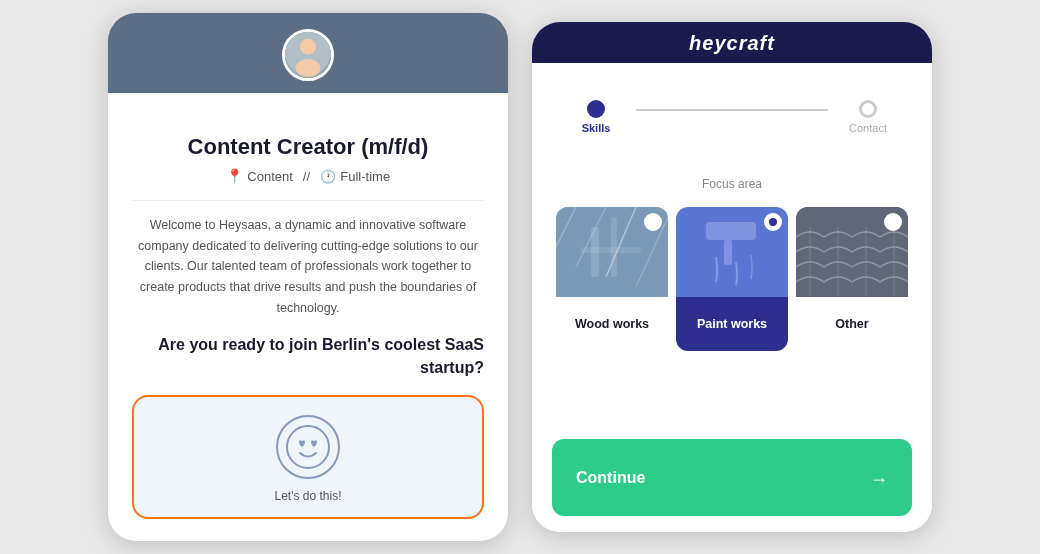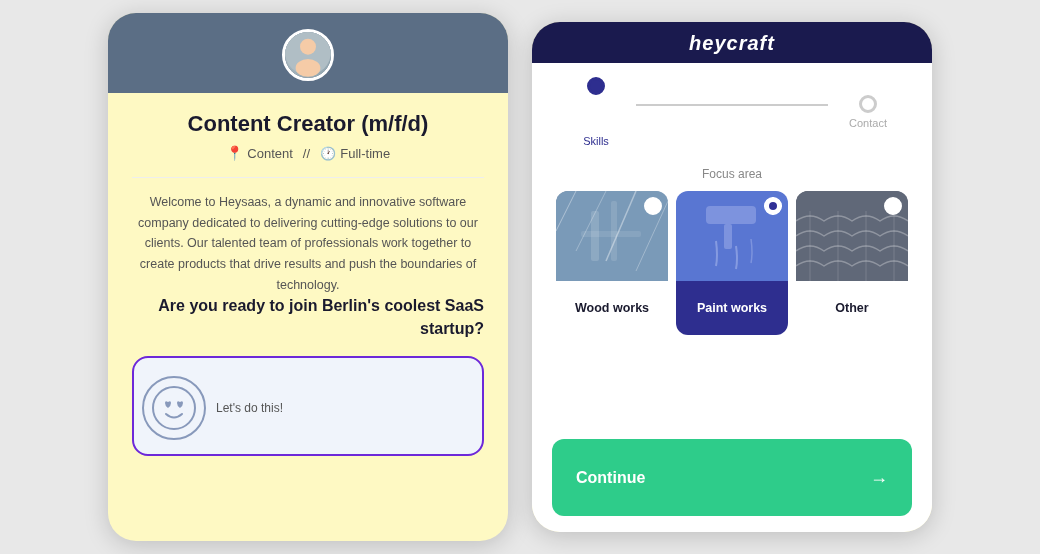--- a/index.html
+++ b/index.html
@@ -10,24 +10,25 @@
       display: flex;
       align-items: center;
       justify-content: center;
       gap: 24px;
       font-family: -apple-system, BlinkMacSystemFont, 'Segoe UI', sans-serif;
       overflow: hidden;
     }
 
     
     .phone {
-      background: #fef9c3;
+      background: #ffffff;
       border-radius: 28px;
       overflow: hidden;
       box-shadow: 0 4px 24px rgba(0,0,0,0.18);
+      gap: 23px;
     }
     .phone-left {
       width: 400px;
       height: 528px;
       display: flex;
       flex-direction: column;
     }
     .phone-right {
       width: 400px;
       height: 510px;
@@ -95,41 +96,42 @@
       width: 100%;
       height: 1px;
       background: #eee;
       margin-bottom: 14px;
     }
     .job-desc {
       font-size: 12.5px;
       color: #555;
       text-align: center;
       line-height: 1.65;
+      margin-bottom: 16px;
     }
     .cta-text {
       font-size: 16px;
       font-weight: 800;
       text-align: right;
       color: #1a1a2e;
       margin-bottom: 16px;
       line-height: 1.4;
     }
     .emoji-row {
       display: flex;
       gap: 12px;
       justify-content: center;
     }
     .emoji-card {
       flex: 1;
-      border: 2px solid #6d28d9;
+      border: 2px solid #f97316;
       border-radius: 16px;
       background: #f0f4fb;
       display: flex;
-      flex-direction: row;
+      flex-direction: column;
       align-items: center;
       padding: 18px 8px 14px;
       gap: 10px;
     }
     .emoji-circle {
       width: 64px;
       height: 64px;
       border-radius: 50%;
       border: 2px solid #8899bb;
       display: flex;
@@ -186,22 +188,21 @@
     .step-dot.active {
       background: #2e2e8f;
       border-color: #2e2e8f;
     }
     .step-label {
       font-size: 11px;
       color: #aaa;
     }
     .step-label.active {
       color: #2e2e8f;
-      font-weight: 400;
-      margin-top: 36px;
+      font-weight: 700;
     }
     .step-line {
       flex: 1;
       height: 2px;
       background: #ccc;
       margin-bottom: 14px;
     }
 
     
     .right-body {
@@ -216,21 +217,21 @@
       font-weight: 800;
       text-align: center;
       color: #1a1a2e;
       line-height: 1.3;
       margin-bottom: 14px;
     }
     .focus-label {
       font-size: 12px;
       color: #888;
       text-align: center;
-      margin-bottom: 10px;
+      margin-bottom: 16px;
     }
     .skills-grid {
       display: flex;
       gap: 8px;
       justify-content: center;
       margin-bottom: 16px;
     }
     .skill-card {
       flex: 1;
       max-width: 112px;

